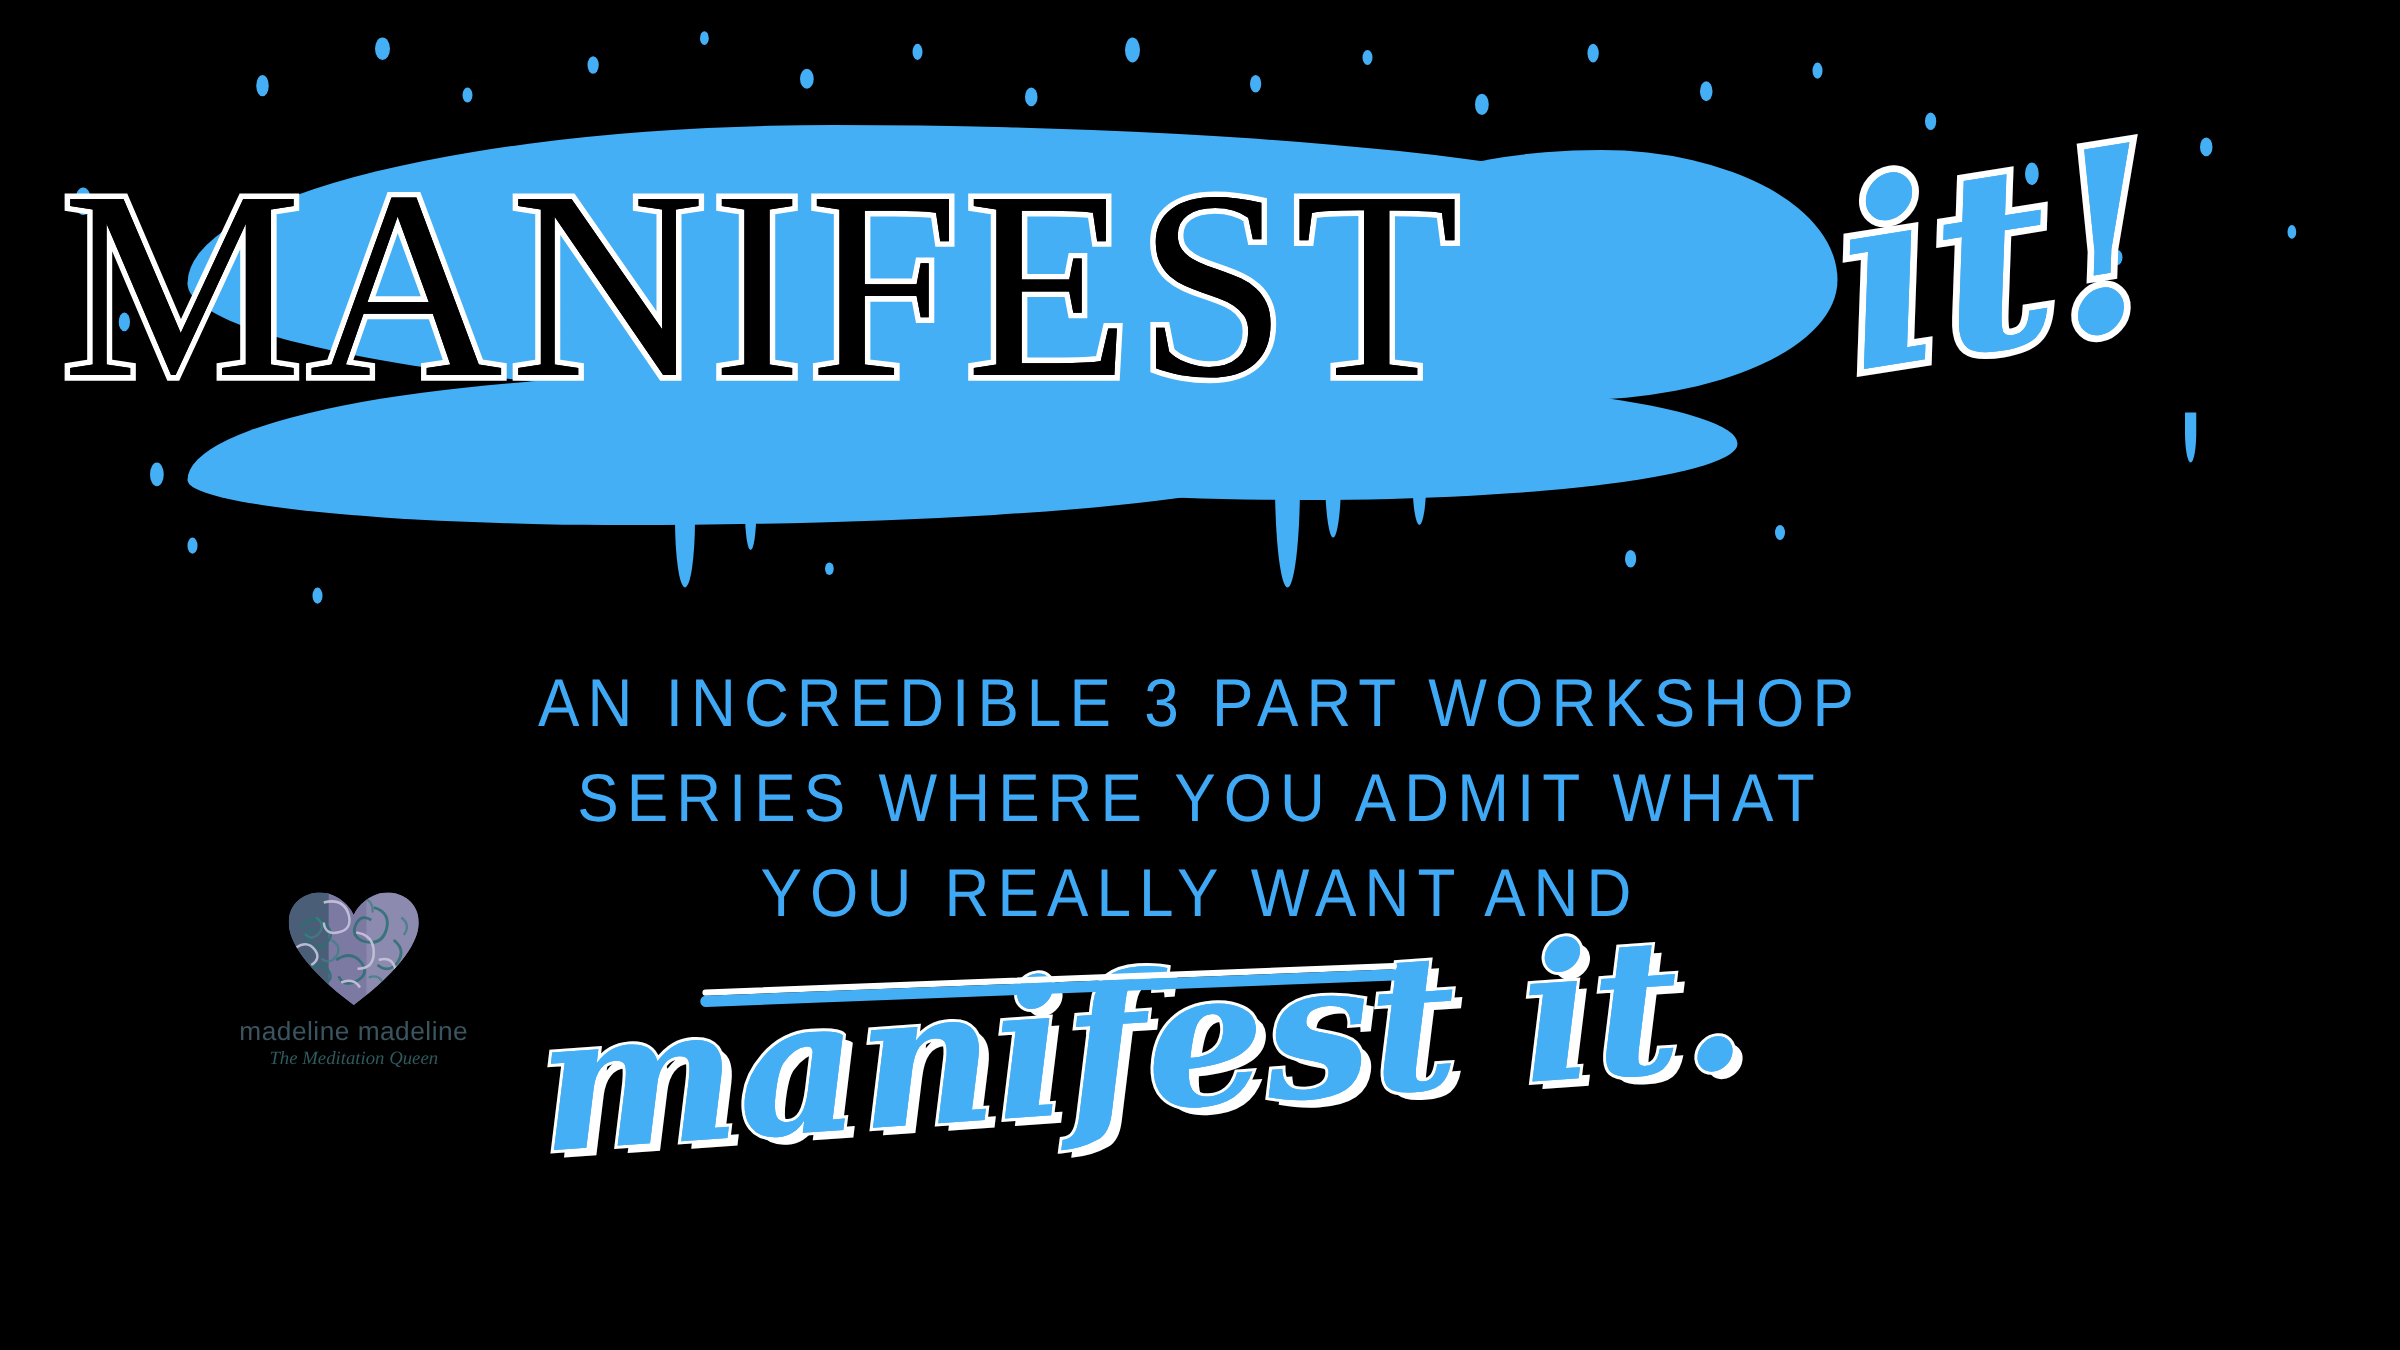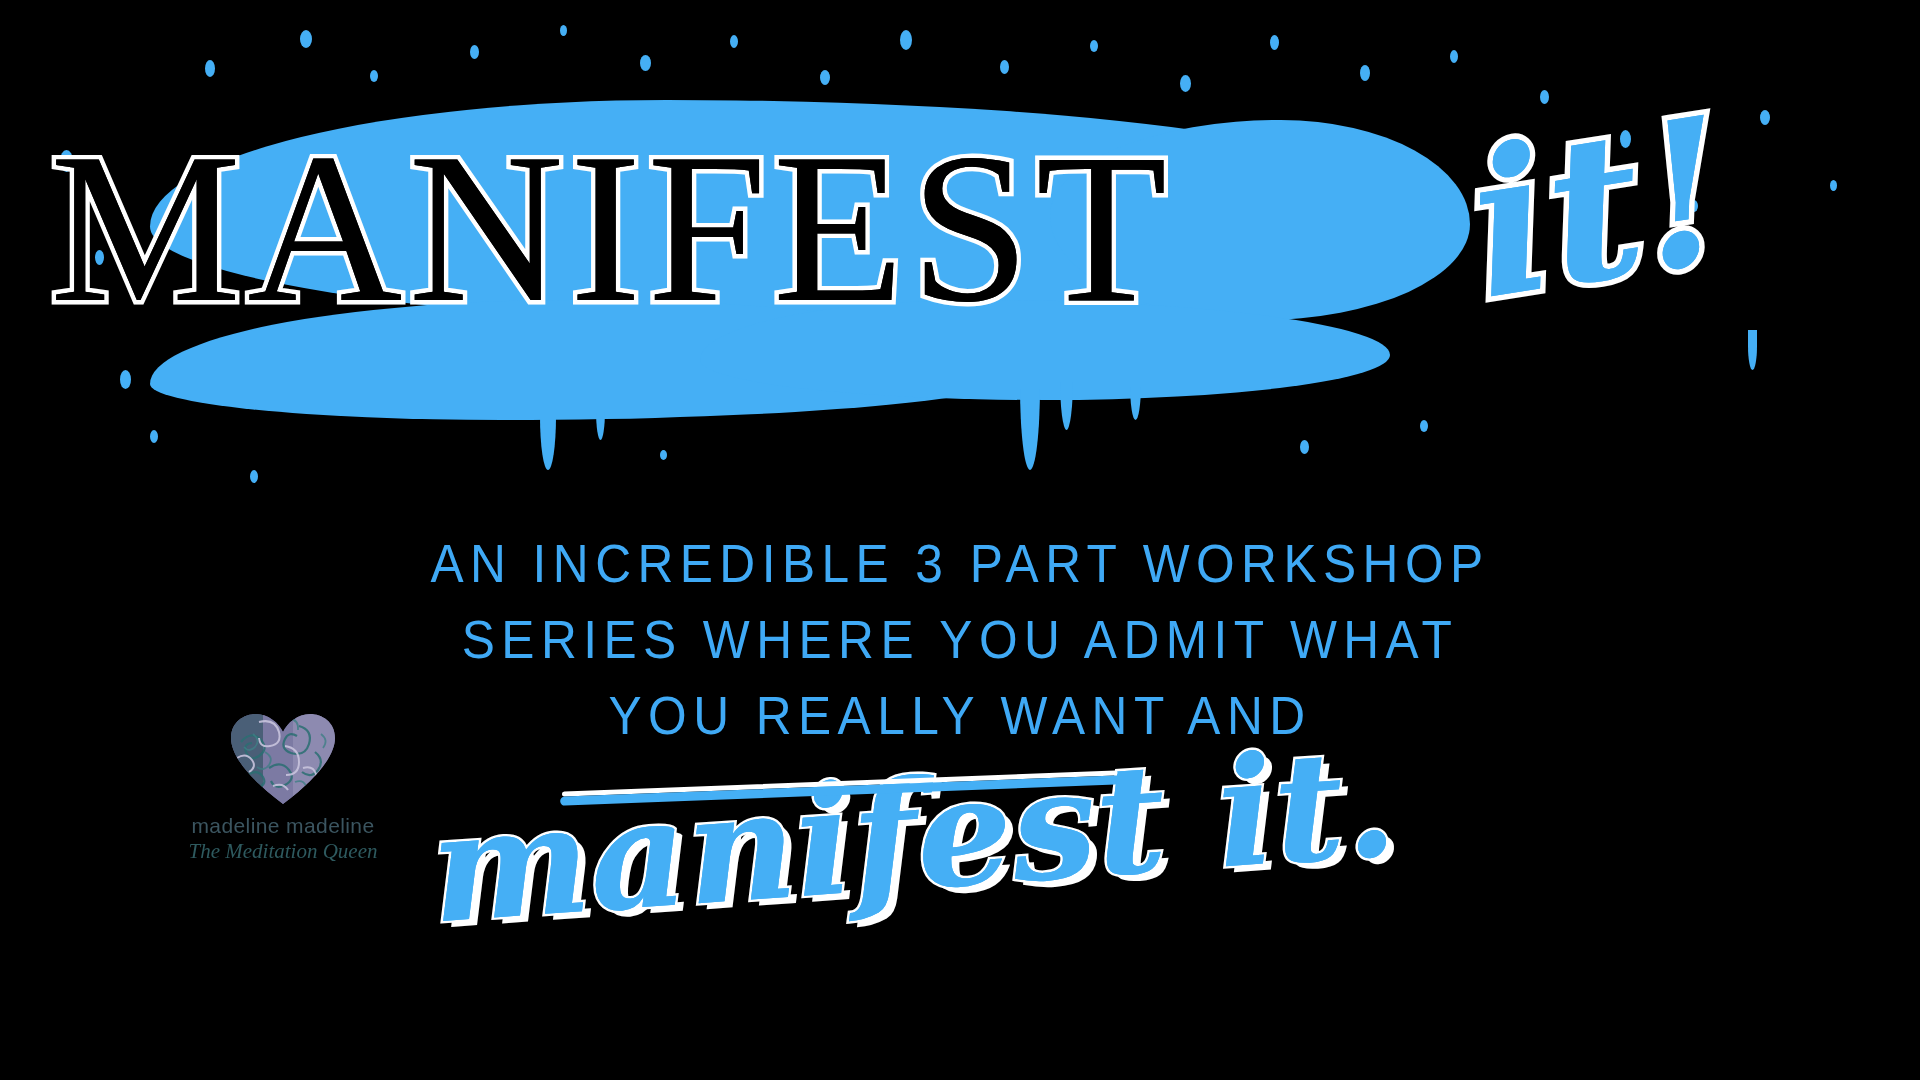--- a/index.html
+++ b/index.html
@@ -150,21 +150,21 @@
   .logo-name{
     margin-top:6px;
     font-family:"Liberation Sans",sans-serif;
     font-size:21px;letter-spacing:.4px;
     color:#3b5560;
   }
   .logo-tag{
     margin-top:1px;
     font-family:"Liberation Serif",serif;
     font-style:italic;
-    font-size:21px;
+    font-size:15px;
     color:#2e5a5f;
   }
 </style>
 </head>
 <body>
 
 <div id="stage">
 
   <div class="splatter-layer">
     <div class="brush-main"></div>

